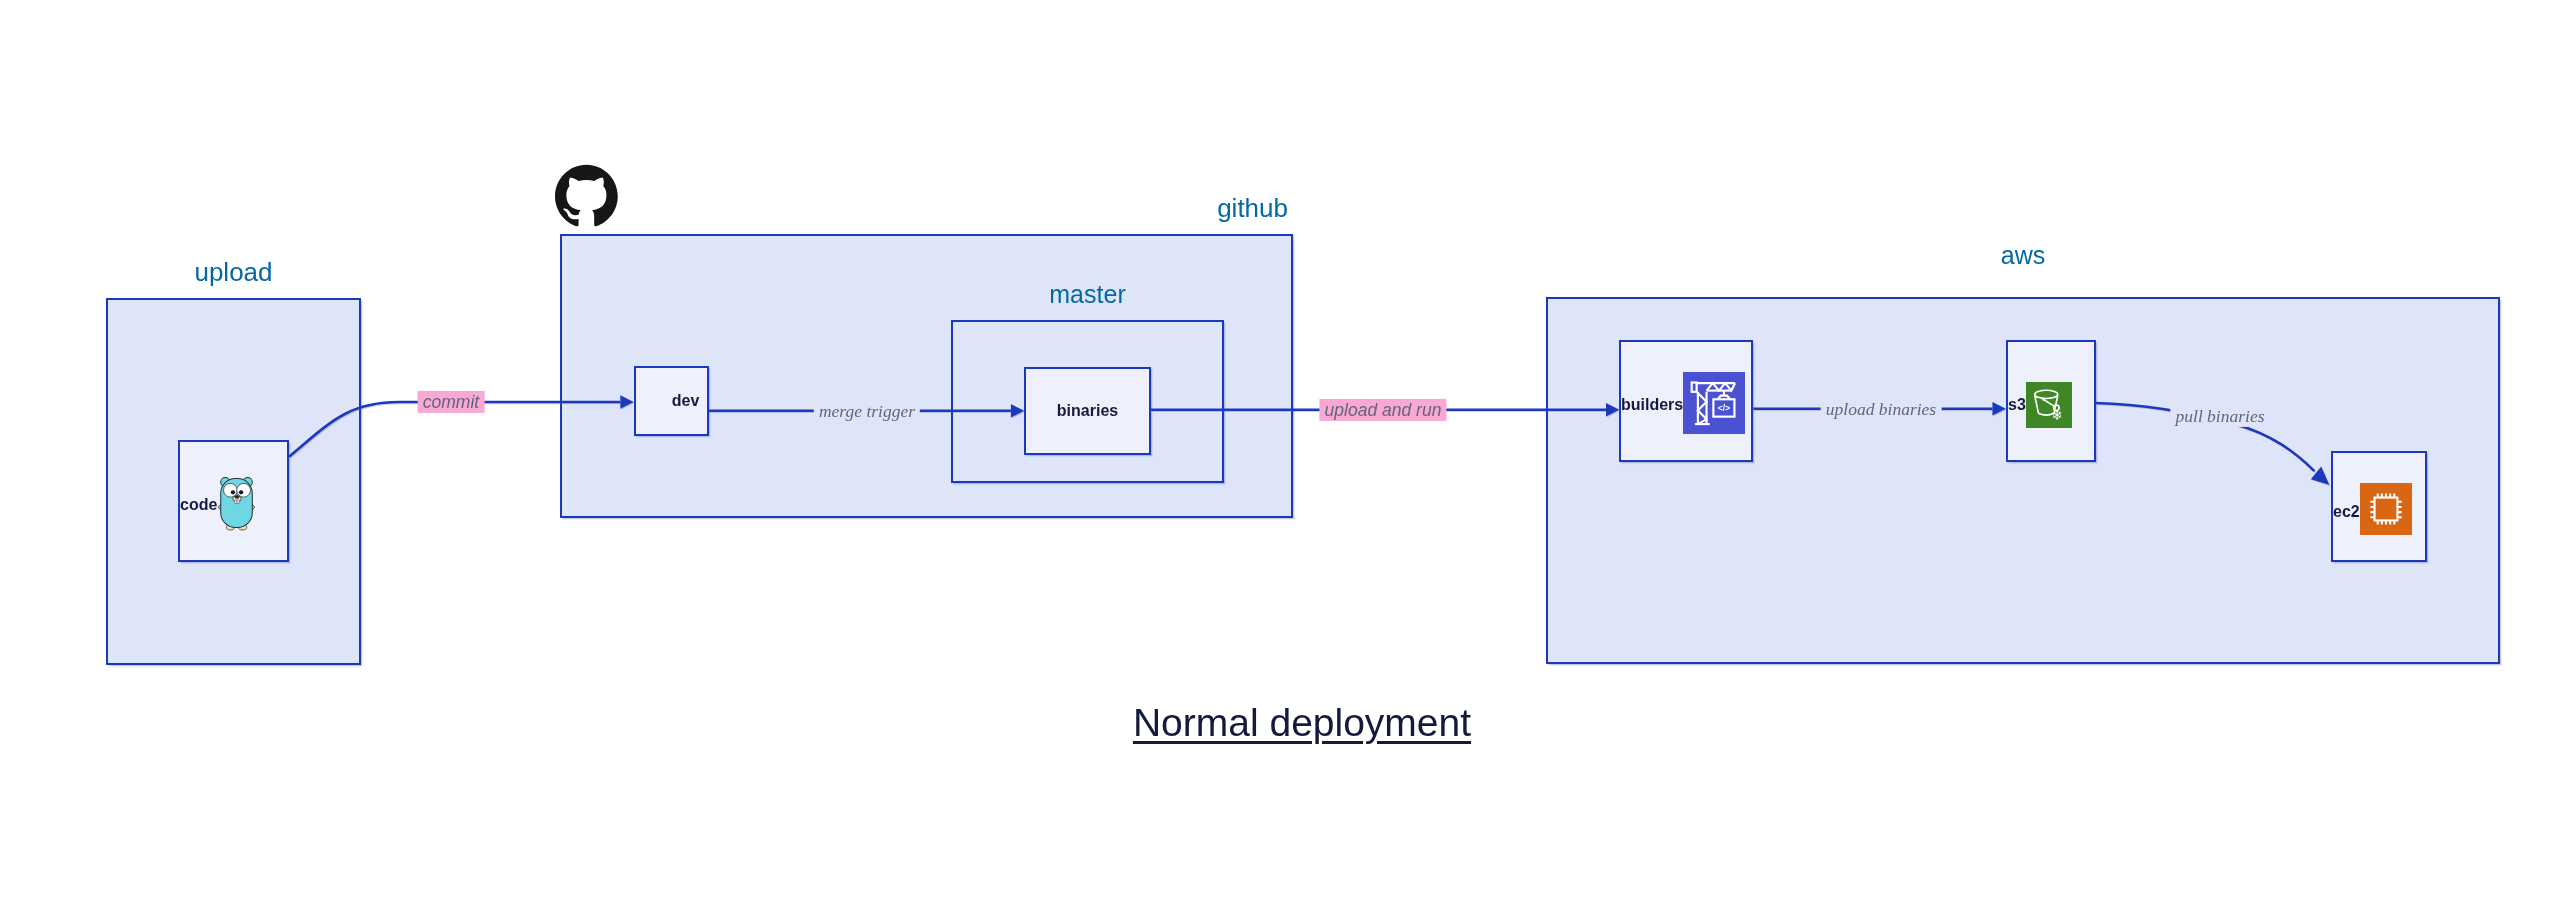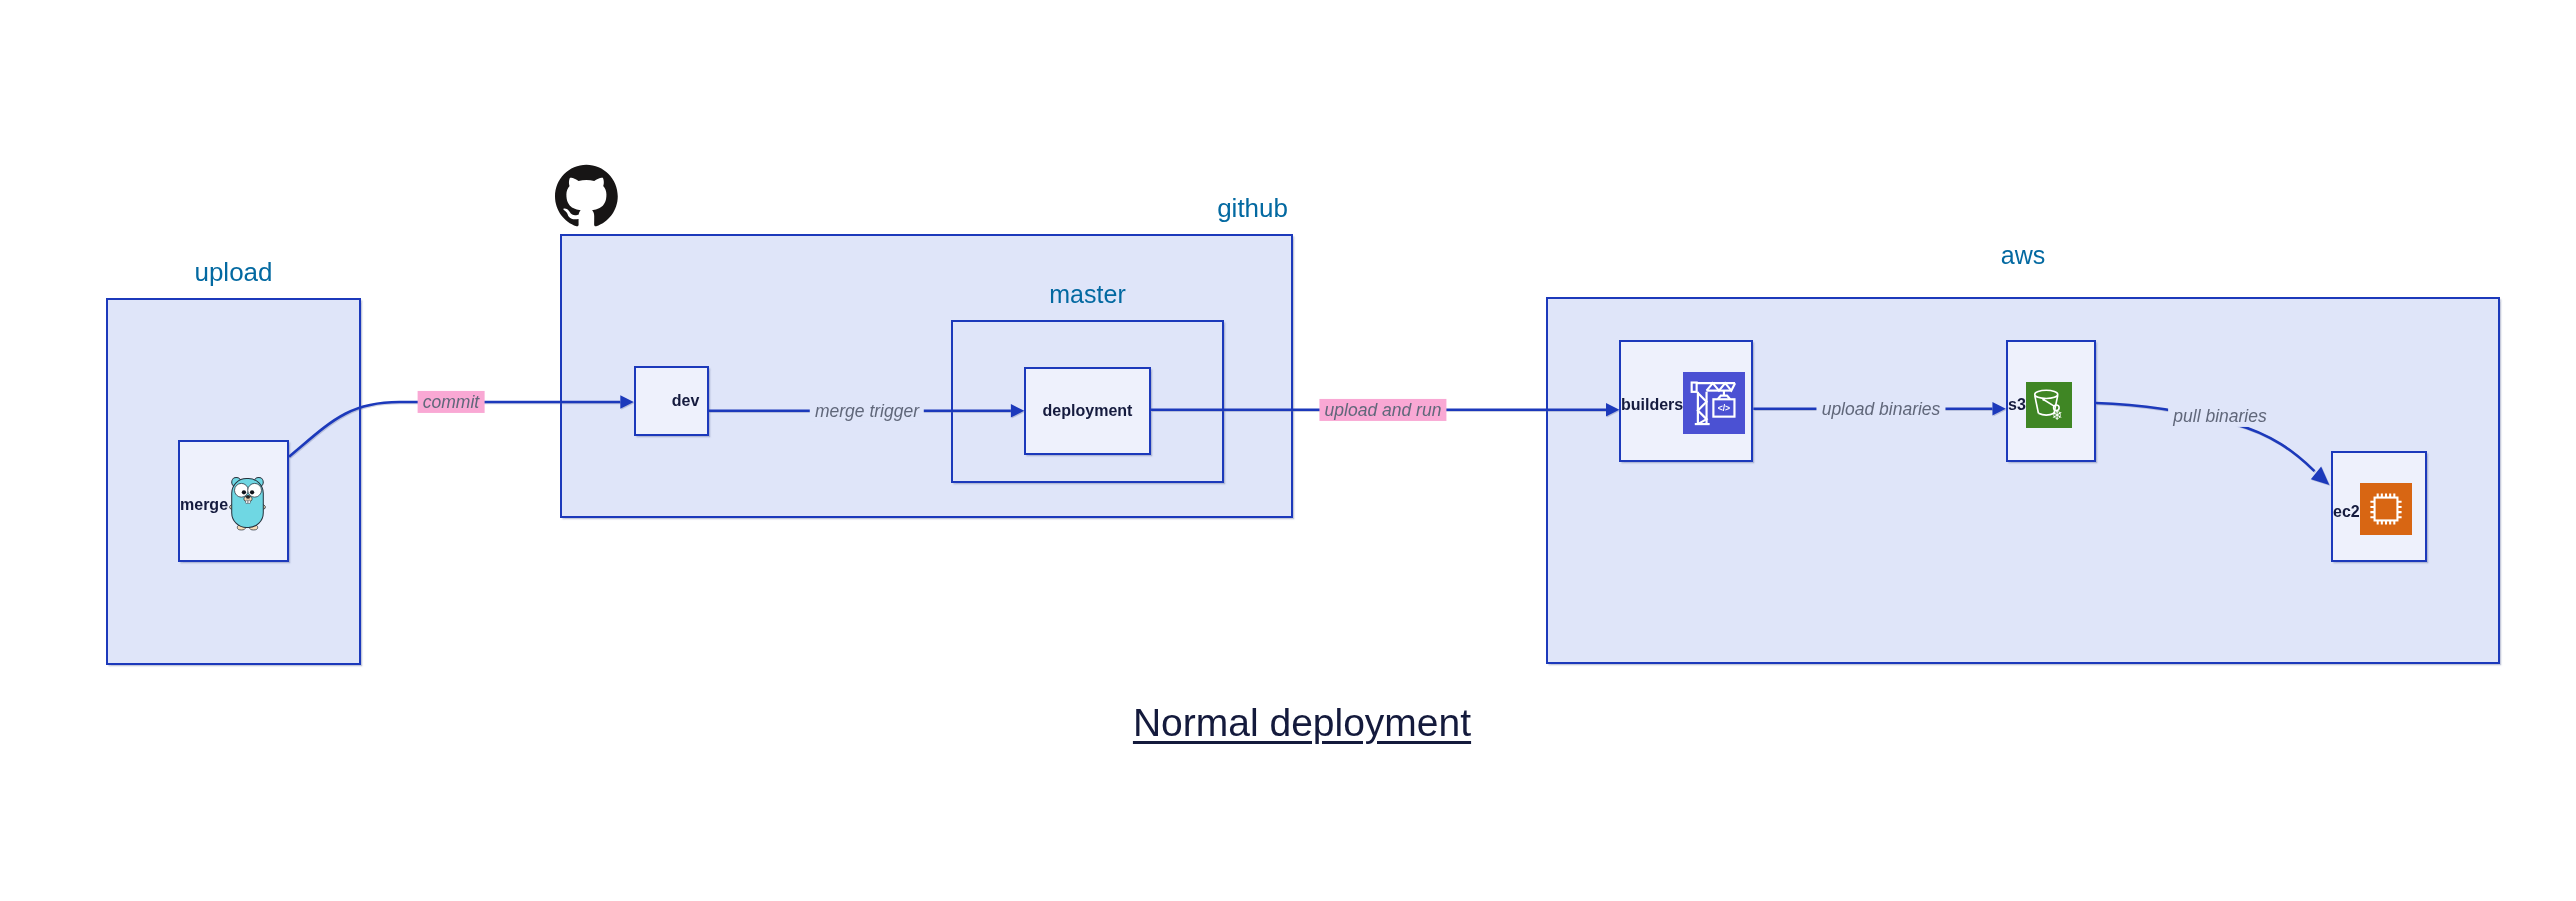--- a/index.html
+++ b/index.html
@@ -38,21 +38,21 @@
     position:absolute;color:#0369a1;font-size:26px;
     text-align:center;white-space:nowrap;line-height:1.1;
   }
   
   .edge-label{
     position:absolute;transform:translate(-50%,-50%);
     font-size:17.5px;font-style:italic;color:#60677a;
     padding:1px 5.2px;white-space:nowrap;line-height:1.15;
   }
   .bg-white{background:#f9a8d4;font-style:italic;}
-  .bg-lav{background:#dfe5f9;}
+  .bg-lav{background:#dfe5f9;font-family:Liberation Serif, serif;}
   
   .edges-svg{
     position:absolute;left:0;top:0;
     filter:drop-shadow(1px 1.5px 0.5px rgba(90,100,150,0.30));
     pointer-events:none;
   }
   .edge-line{stroke:#1c39bb;stroke-width:5;fill:none;}
   .edge-head{fill:#1c39bb;stroke:none;}
   
   .icon-box{display:block;}
@@ -106,21 +106,21 @@
   <div class="group-label l-master">master</div>
   <div class="group-label l-aws">aws</div>
 
   <div class="octocat">
     <svg width="63" height="63" viewBox="0 0 98 96" aria-hidden="true">
       <path fill-rule="evenodd" clip-rule="evenodd" fill="#171515" d="M48.854 0C21.839 0 0 22 0 49.217c0 21.756 13.993 40.172 33.405 46.69 2.427.49 3.316-1.059 3.316-2.362 0-1.141-.08-5.052-.08-9.127-13.59 2.934-16.42-5.867-16.42-5.867-2.184-5.704-5.42-7.17-5.42-7.17-4.448-3.015.324-3.015.324-3.015 4.934.326 7.523 5.052 7.523 5.052 4.367 7.496 11.404 5.378 14.235 4.074.404-3.178 1.699-5.378 3.074-6.6-10.839-1.141-22.243-5.378-22.243-24.283 0-5.378 1.94-9.778 5.014-13.2-.485-1.222-2.184-6.275.486-13.038 0 0 4.125-1.304 13.426 5.052a46.97 46.97 0 0 1 12.214-1.63c4.125 0 8.33.571 12.213 1.63 9.302-6.356 13.427-5.052 13.427-5.052 2.67 6.763.97 11.816.485 13.038 3.155 3.422 5.015 7.822 5.015 13.2 0 18.905-11.404 23.06-22.324 24.283 1.78 1.548 3.316 4.481 3.316 9.126 0 6.6-.08 11.897-.08 13.526 0 1.304.89 2.853 3.316 2.364 19.412-6.52 33.405-24.935 33.405-46.691C97.707 22 75.788 0 48.854 0z"></path>
     </svg>
   </div>
 
   <div class="node n-code">
-    <div class="node-label">merge</div>
+    <div class="node-label">code</div>
     <svg class="icon-box" width="39" height="56" viewBox="0 0 72 110" style="margin-top:4.1px;">
       <circle cx="14" cy="14" r="9" fill="#6fd7e3" stroke="#27323c" stroke-width="2"></circle>
       <circle cx="58" cy="14" r="9" fill="#6fd7e3" stroke="#27323c" stroke-width="2"></circle>
       <ellipse cx="7" cy="62" rx="6.5" ry="4.5" fill="#f9dcb6" stroke="#27323c" stroke-width="1.5" transform="rotate(-30 7 62)"></ellipse>
       <ellipse cx="65" cy="62" rx="6.5" ry="4.5" fill="#f9dcb6" stroke="#27323c" stroke-width="1.5" transform="rotate(30 65 62)"></ellipse>
       <ellipse cx="24" cy="103" rx="8" ry="5" fill="#f9dcb6" stroke="#27323c" stroke-width="1.5"></ellipse>
       <ellipse cx="48" cy="103" rx="8" ry="5" fill="#f9dcb6" stroke="#27323c" stroke-width="1.5"></ellipse>
       <rect x="5" y="7" width="62" height="96" rx="29" fill="#6fd7e3" stroke="#27323c" stroke-width="2"></rect>
       <circle cx="24" cy="30" r="13.5" fill="#ffffff" stroke="#27323c" stroke-width="1.5"></circle>
       <circle cx="50" cy="30" r="13.5" fill="#ffffff" stroke="#27323c" stroke-width="1.5"></circle>
@@ -131,21 +131,21 @@
       <rect x="32.5" y="49.5" width="4.4" height="6.5" rx="1.2" fill="#ffffff" stroke="#27323c" stroke-width="1"></rect>
       <rect x="37.1" y="49.5" width="4.4" height="6.5" rx="1.2" fill="#ffffff" stroke="#27323c" stroke-width="1"></rect>
     </svg>
   </div>
 
   <div class="node n-dev center-label">
     <div class="node-label">dev</div>
   </div>
 
   <div class="node n-workflows center-label">
-    <div class="node-label">deployment</div>
+    <div class="node-label">binaries</div>
   </div>
 
   <div class="node n-builders">
     <div class="node-label">builders</div>
     <svg class="icon-box" width="62" height="62" viewBox="0 0 100 100" style="margin-top:4.1px;">
       <rect x="0" y="0" width="100" height="100" fill="#4b51d3"></rect>
       <g stroke="#ffffff" stroke-width="3.5" fill="none">
         <rect x="14" y="17" width="8" height="15"></rect>
         <path d="M22 18 H84"></path>
         <path d="M38 30 H78"></path>

